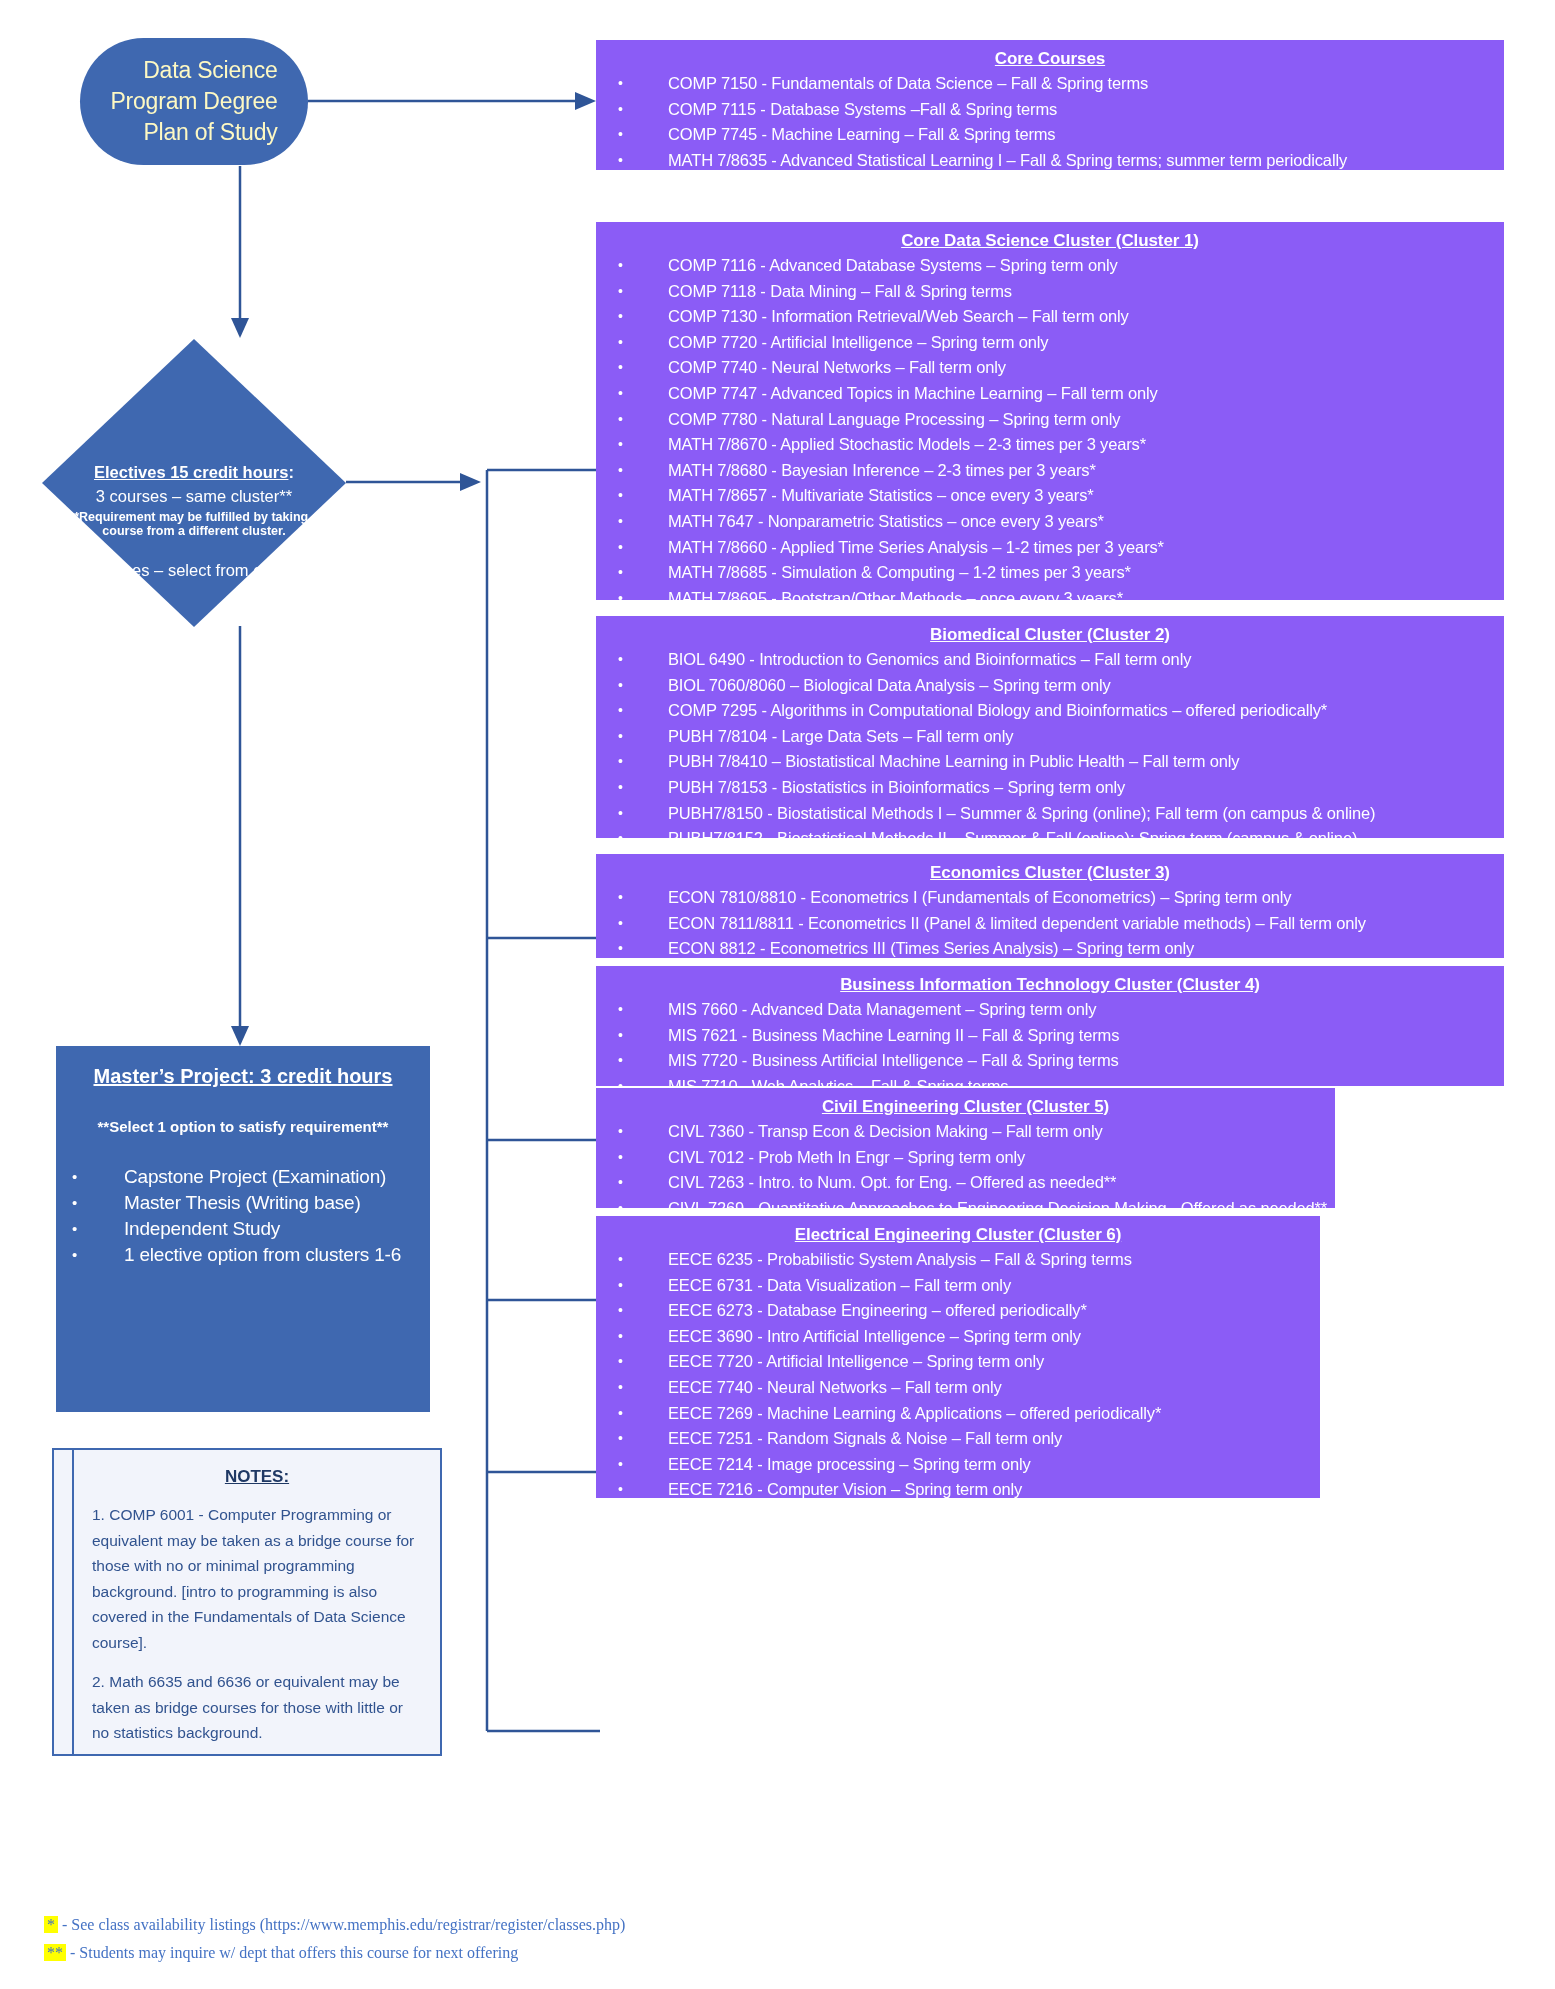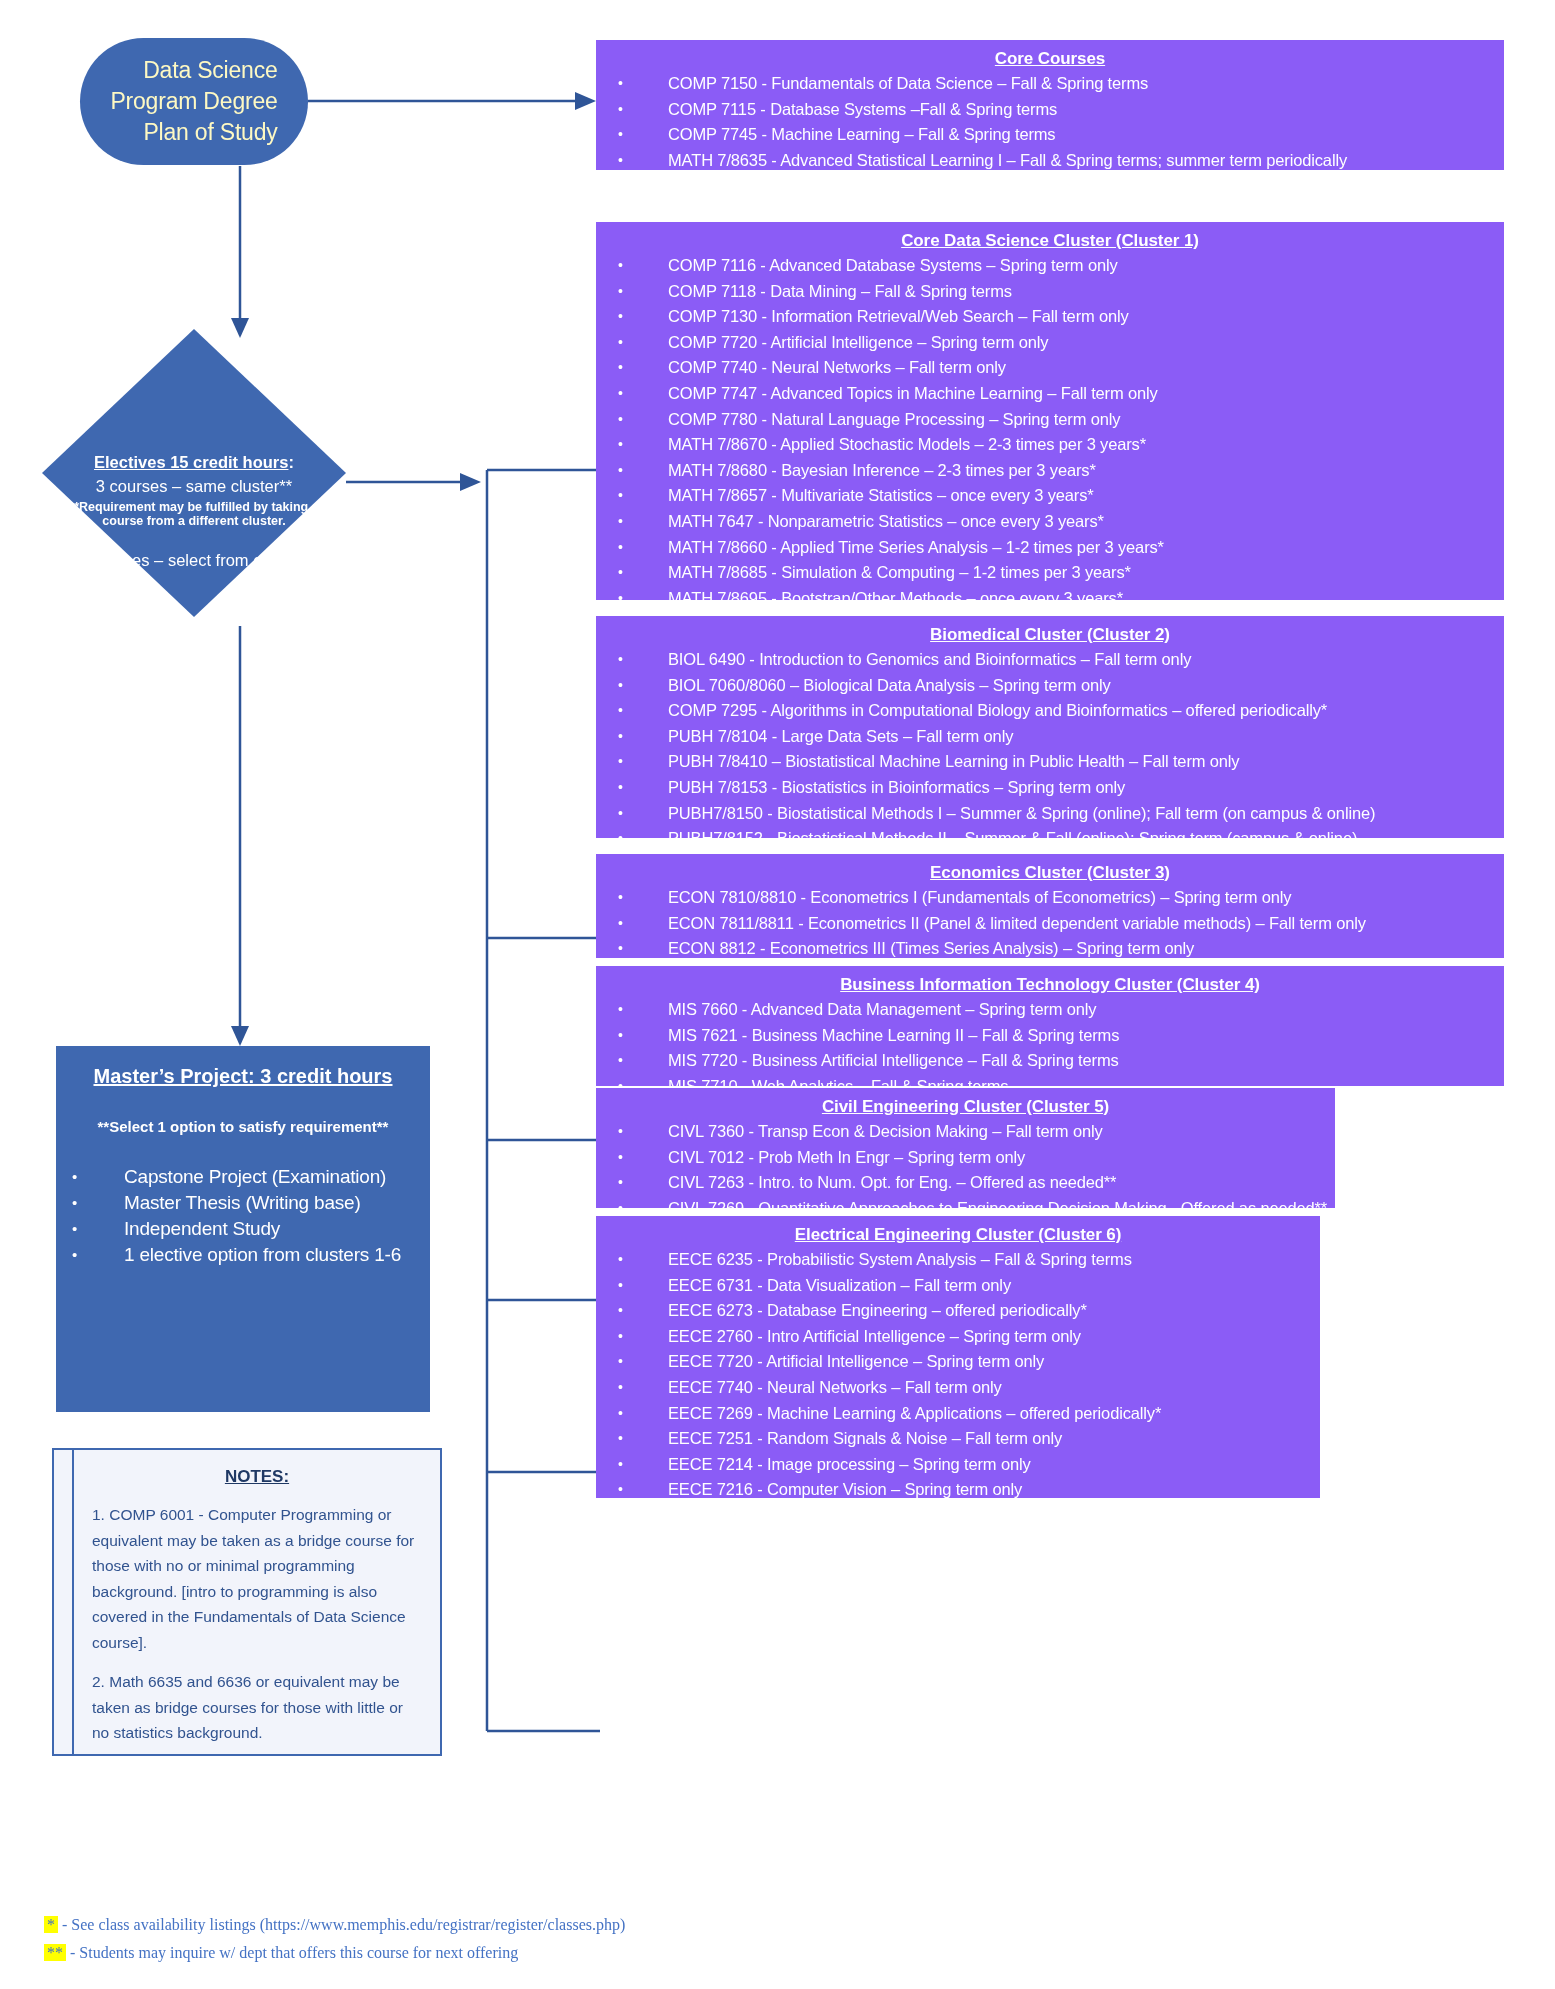--- a/index.html
+++ b/index.html
@@ -69,21 +69,21 @@
     text-align: right;
     font-size: 23px;
     line-height: 31px;
     letter-spacing: -0.2px;
   }
 
   
   #electives-node {
     position: absolute;
     left: 42px;
-    top: 329px;
+    top: 339px;
     width: 304px;
     height: 288px;
     color: #ffffff;
   }
   #electives-shape {
     position: absolute;
     inset: 0;
     background: #3f68b0;
     clip-path: polygon(50% 0%, 100% 50%, 50% 100%, 0% 50%);
   }
@@ -358,21 +358,21 @@
         <li><span class="bullet">•</span><span>CIVL 7263 - Intro. to Num. Opt. for Eng. – Offered as needed**</span></li>
         <li><span class="bullet">•</span><span>CIVL 7269 - Quantitative Approaches to Engineering Decision Making  - Offered as needed**</span></li>
       </ul>
     </div>
     <div class="box" style="left: 596px; top: 1216px; width: 724px; height: 282px;">
       <div class="box-title">Electrical Engineering Cluster (Cluster 6)</div>
       <ul class="courses">
         <li><span class="bullet">•</span><span>EECE 6235 - Probabilistic System Analysis – Fall &amp; Spring terms</span></li>
         <li><span class="bullet">•</span><span>EECE 6731 - Data Visualization – Fall term only</span></li>
         <li><span class="bullet">•</span><span>EECE 6273 - Database Engineering – offered periodically*</span></li>
-        <li><span class="bullet">•</span><span>EECE 2760 - Intro Artificial Intelligence – Spring term only</span></li>
+        <li><span class="bullet">•</span><span>EECE 3690 - Intro Artificial Intelligence – Spring term only</span></li>
         <li><span class="bullet">•</span><span>EECE 7720 - Artificial Intelligence – Spring term only</span></li>
         <li><span class="bullet">•</span><span>EECE 7740 - Neural Networks – Fall term only</span></li>
         <li><span class="bullet">•</span><span>EECE 7269 - Machine Learning &amp; Applications – offered periodically*</span></li>
         <li><span class="bullet">•</span><span>EECE 7251 - Random Signals &amp; Noise – Fall term only</span></li>
         <li><span class="bullet">•</span><span>EECE 7214 - Image processing – Spring term only</span></li>
         <li><span class="bullet">•</span><span>EECE 7216 - Computer Vision – Spring term only</span></li>
         <li><span class="bullet">•</span><span>EECE 7217 - Multimedia Information Processing – Spring term only</span></li>
         <li><span class="bullet">•</span><span>EECE 7252 - Information theory – offered periodically*</span></li>
         <li><span class="bullet">•</span><span>EECE 7220 - Scientific computing – Spring term only</span></li>
       </ul>

